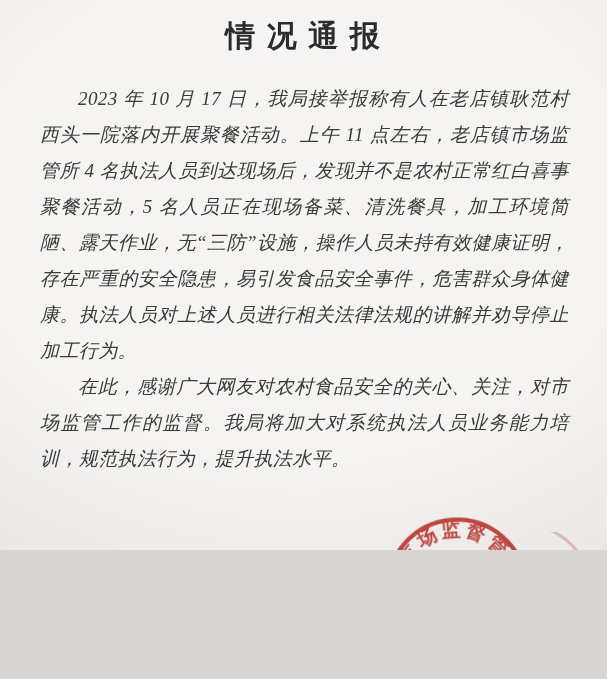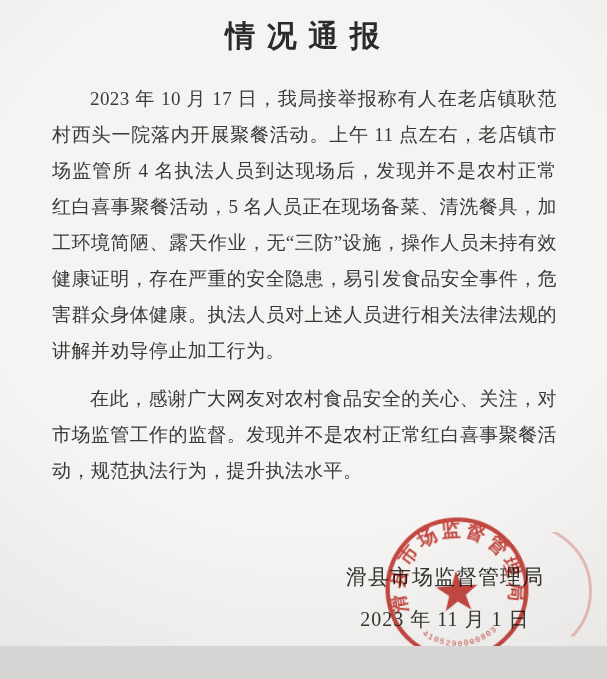--- a/index.html
+++ b/index.html
@@ -1,19 +1,19 @@
 <!DOCTYPE html>
 <html><head>
 <meta charset="utf-8">
 <style>
   html,body { margin:0; padding:0; background:#d8d6d4; }
   .page {
     position: relative;
     width: 607px;
-    height: 646px;
+    height: 550px;
     margin: 0 auto;
     background:
       radial-gradient(ellipse 120% 100% at 50% 38%, rgba(255,255,255,0.35) 45%, rgba(120,115,110,0.12) 100%),
       #f0eeec;
     font-family: "Liberation Serif", "DejaVu Serif", serif;
     color: #3a3a3a;
     overflow: hidden;
   }
   .title {
     margin: 16px 0 0 0;
@@ -25,21 +25,21 @@
     white-space: pre;
   }
   .body-text {
     margin: 24px 38px 0 40px;
     font-size: 19px;
     line-height: 36px;
     text-align: justify;
     letter-spacing: 0.4px;
     color: #3b3a38;
   }
-  .body-text p { margin: 12px; text-indent: 2em; }
+  .body-text p { margin: 0; text-indent: 2em; font-style: italic; }
   .signature {
     position: absolute;
     top: 563px;
     left: 328px;
     width: 234px;
     text-align: center;
     z-index: 1;
     color: #34332f;
   }
   .signature .agency { font-size: 21px; letter-spacing: 1px; }
@@ -74,21 +74,21 @@
 </style>
 </head>
 <body>
 
 <div class="page">
 
   <h1 class="title">情 况 通 报</h1>
 
   <div class="body-text">
     <p>2023 年 10 月 17 日，我局接举报称有人在老店镇耿范村西头一院落内开展聚餐活动。上午 11 点左右，老店镇市场监管所 4 名执法人员到达现场后，发现并不是农村正常红白喜事聚餐活动，5 名人员正在现场备菜、清洗餐具，加工环境简陋、露天作业，无“三防”设施，操作人员未持有效健康证明，存在严重的安全隐患，易引发食品安全事件，危害群众身体健康。执法人员对上述人员进行相关法律法规的讲解并劝导停止加工行为。</p>
-    <p>在此，感谢广大网友对农村食品安全的关心、关注，对市场监管工作的监督。发现并不是农村正常红白喜事聚餐活动，规范执法行为，提升执法水平。</p>
+    <p>在此，感谢广大网友对农村食品安全的关心、关注，对市场监管工作的监督。我局将加大对系统执法人员业务能力培训，规范执法行为，提升执法水平。</p>
   </div>
 
   <div class="signature">
     <div class="agency">滑县市场监督管理局</div>
     <div class="date">2023 年 11 月 1 日</div>
   </div>
 
   <div class="seal-ghost"></div>
 
   <div class="seal">

